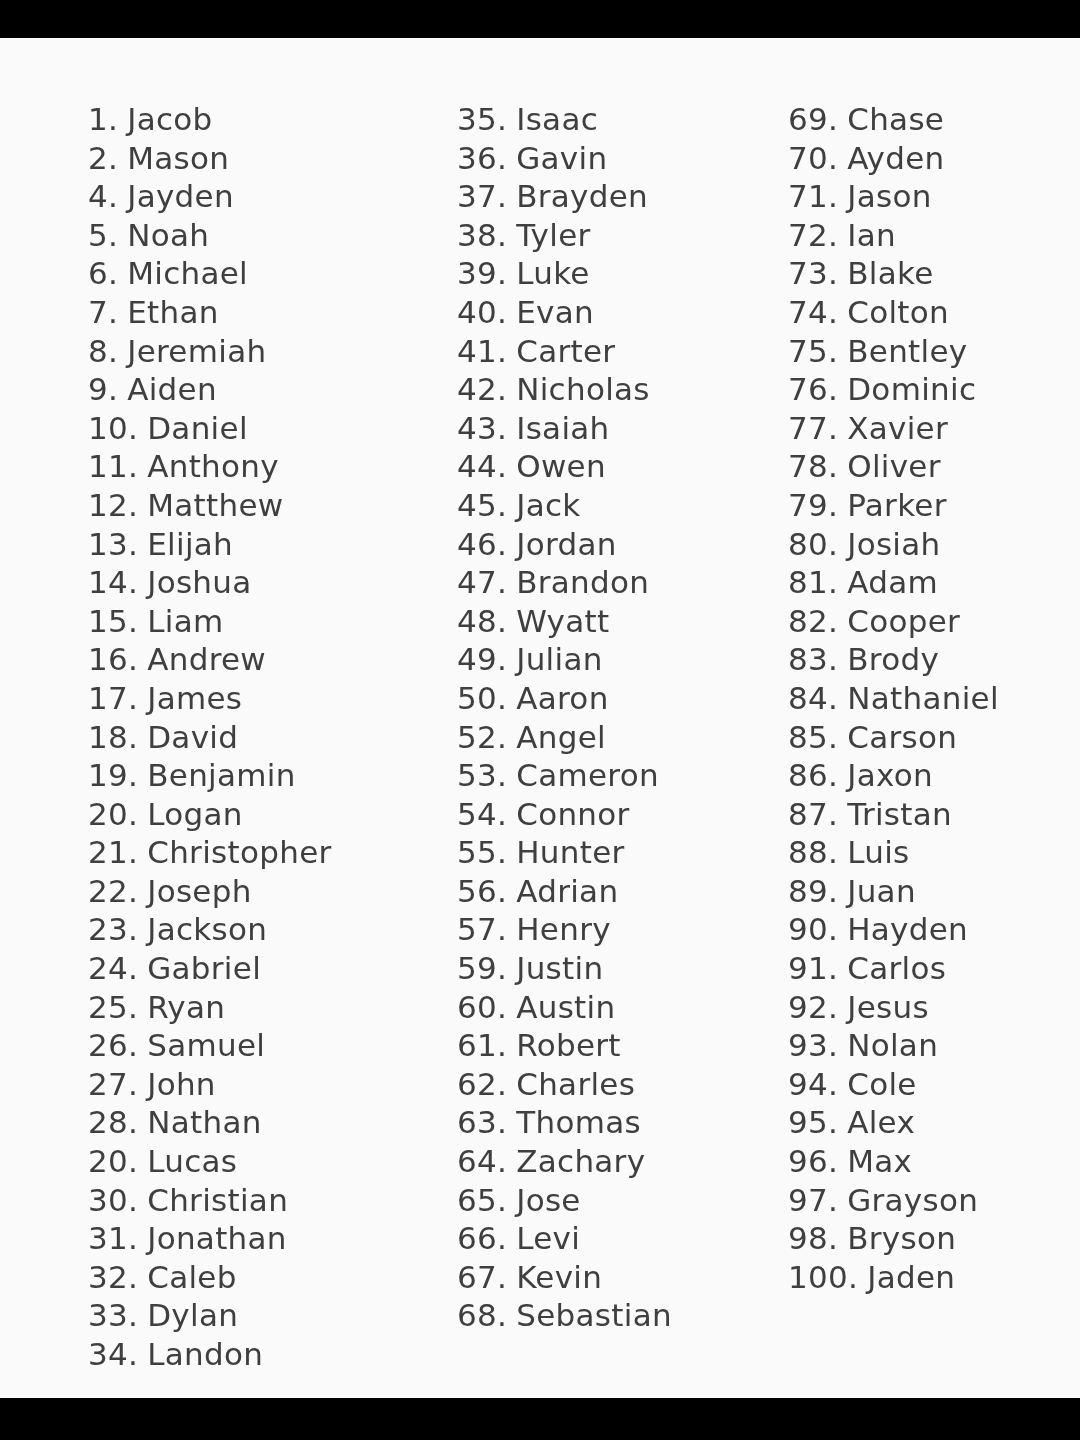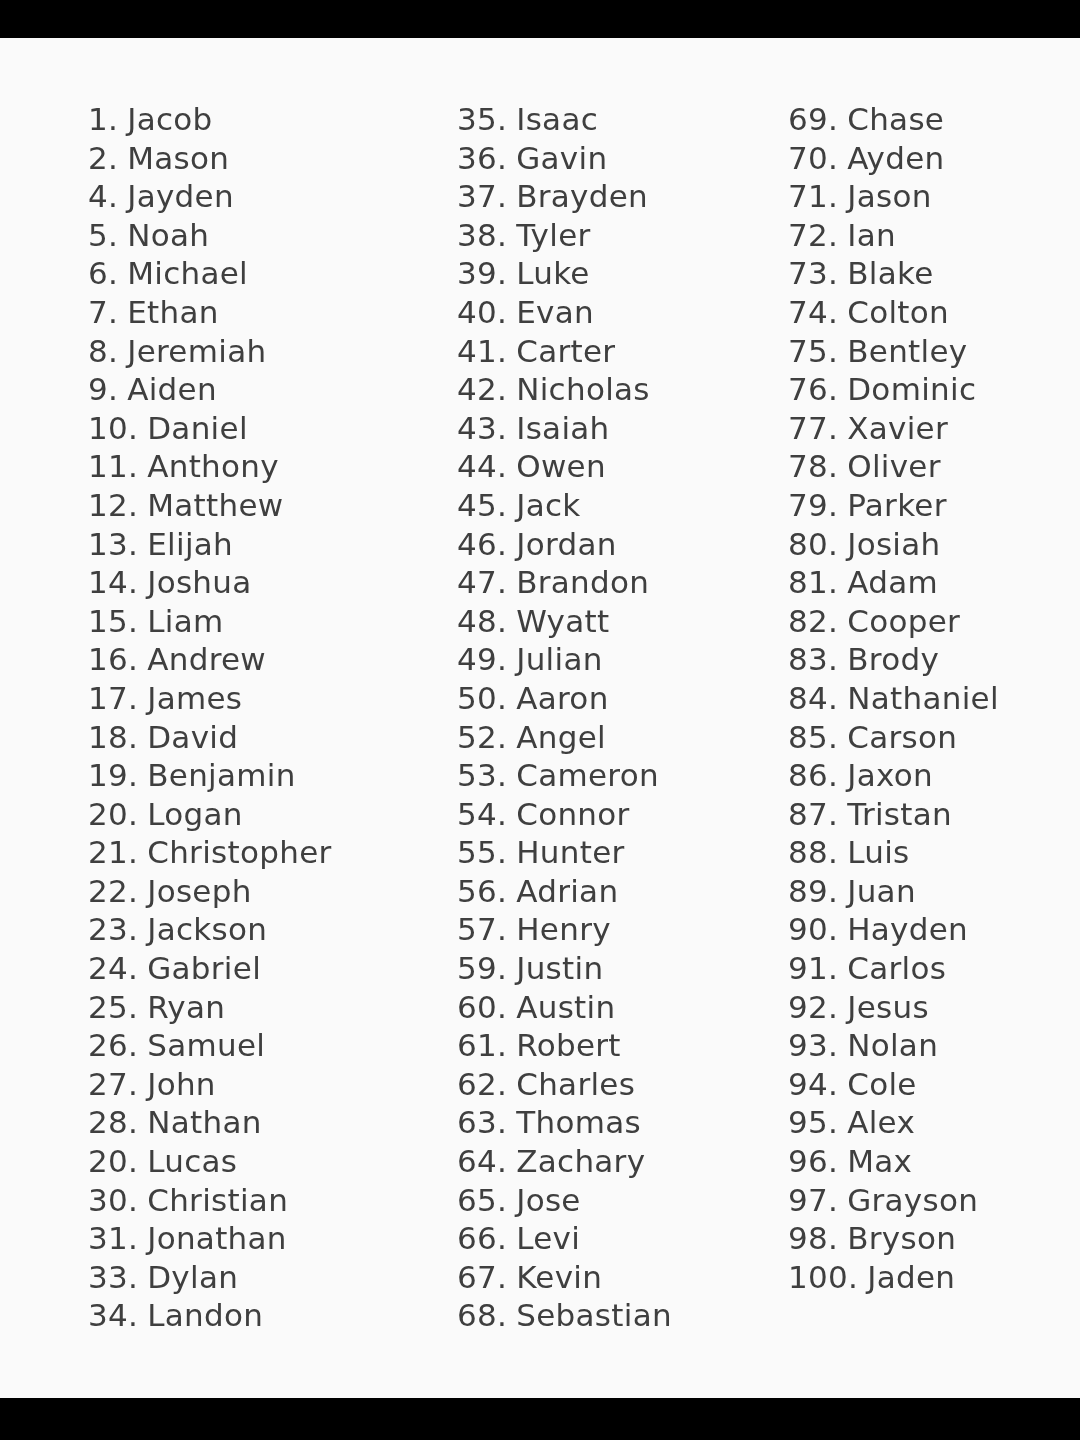--- a/index.html
+++ b/index.html
@@ -82,20 +82,21 @@
           <div class="row"><span class="num">22.</span><span class="nm">Joseph</span></div>
           <div class="row"><span class="num">23.</span><span class="nm">Jackson</span></div>
           <div class="row"><span class="num">24.</span><span class="nm">Gabriel</span></div>
           <div class="row"><span class="num">25.</span><span class="nm">Ryan</span></div>
           <div class="row"><span class="num">26.</span><span class="nm">Samuel</span></div>
           <div class="row"><span class="num">27.</span><span class="nm">John</span></div>
           <div class="row"><span class="num">28.</span><span class="nm">Nathan</span></div>
           <div class="row"><span class="num">20.</span><span class="nm">Lucas</span></div>
           <div class="row"><span class="num">30.</span><span class="nm">Christian</span></div>
           <div class="row"><span class="num">31.</span><span class="nm">Jonathan</span></div>
+          <div class="row"><span class="num">32.</span><span class="nm">Caleb</span></div>
           <div class="row"><span class="num">33.</span><span class="nm">Dylan</span></div>
           <div class="row"><span class="num">34.</span><span class="nm">Landon</span></div>
         </div>
       <div id="col-2" class="col">
           <div class="row"><span class="num">35.</span><span class="nm">Isaac</span></div>
           <div class="row"><span class="num">36.</span><span class="nm">Gavin</span></div>
           <div class="row"><span class="num">37.</span><span class="nm">Brayden</span></div>
           <div class="row"><span class="num">38.</span><span class="nm">Tyler</span></div>
           <div class="row"><span class="num">39.</span><span class="nm">Luke</span></div>
           <div class="row"><span class="num">40.</span><span class="nm">Evan</span></div>

